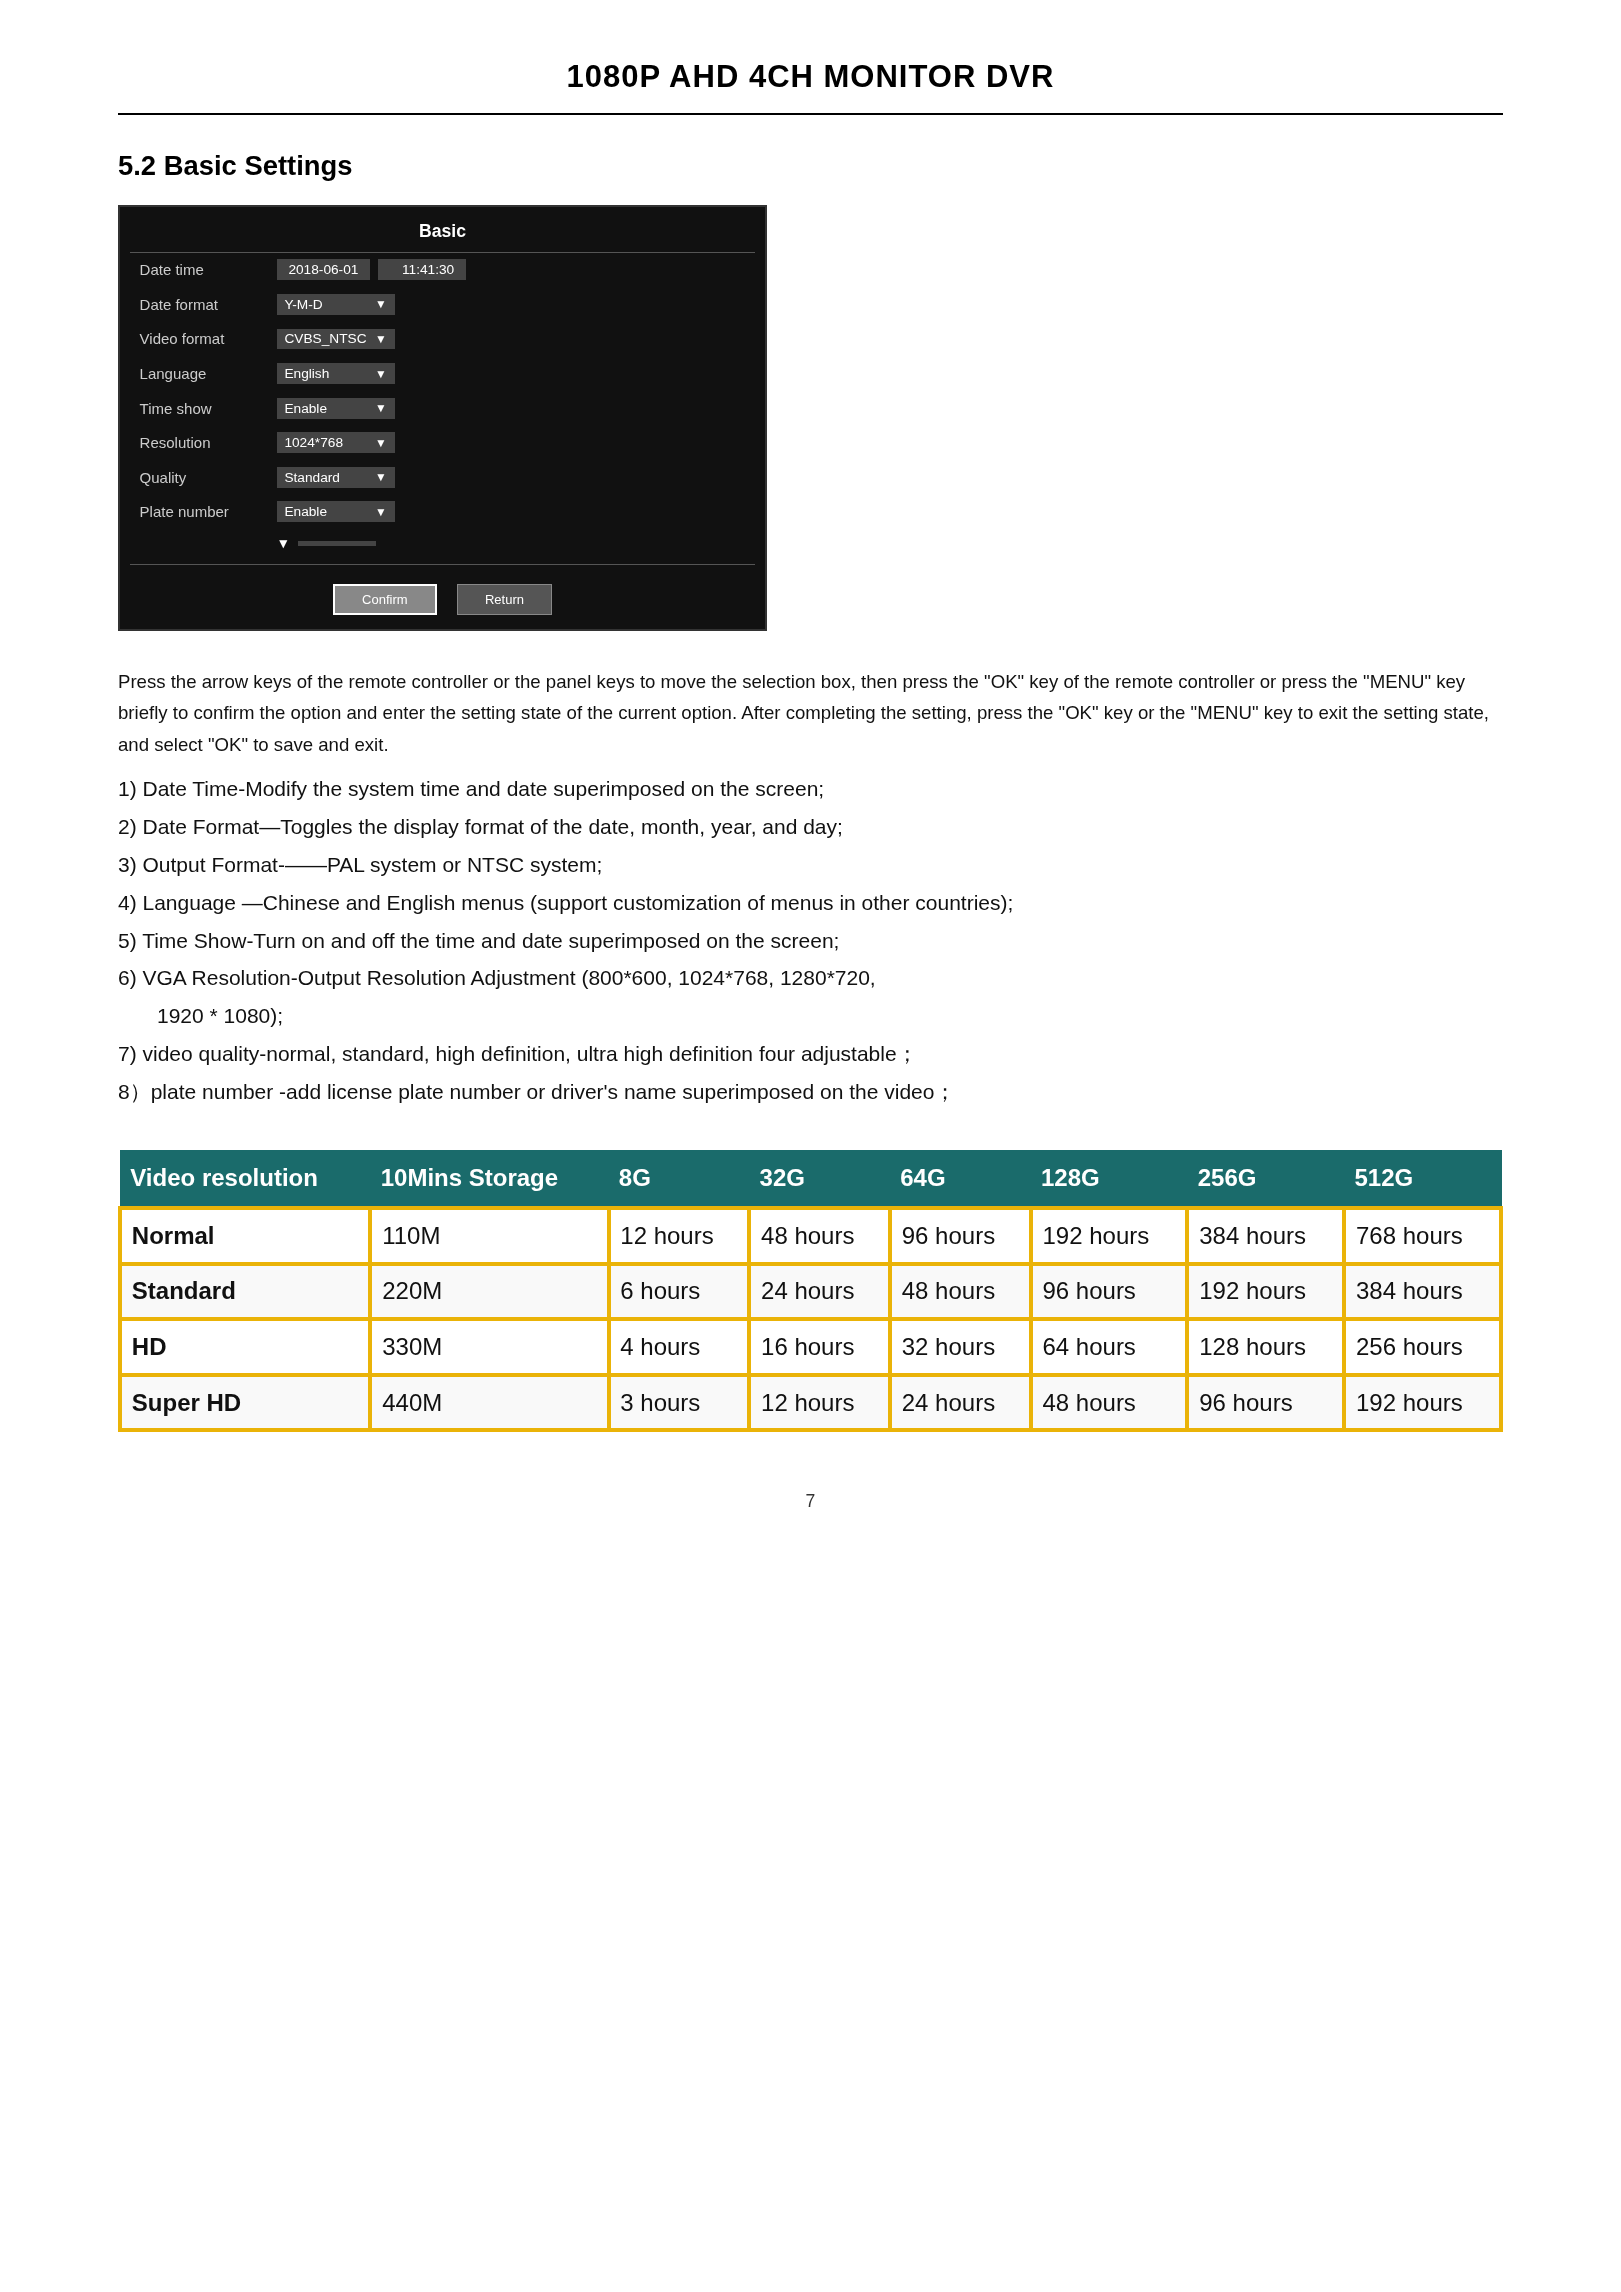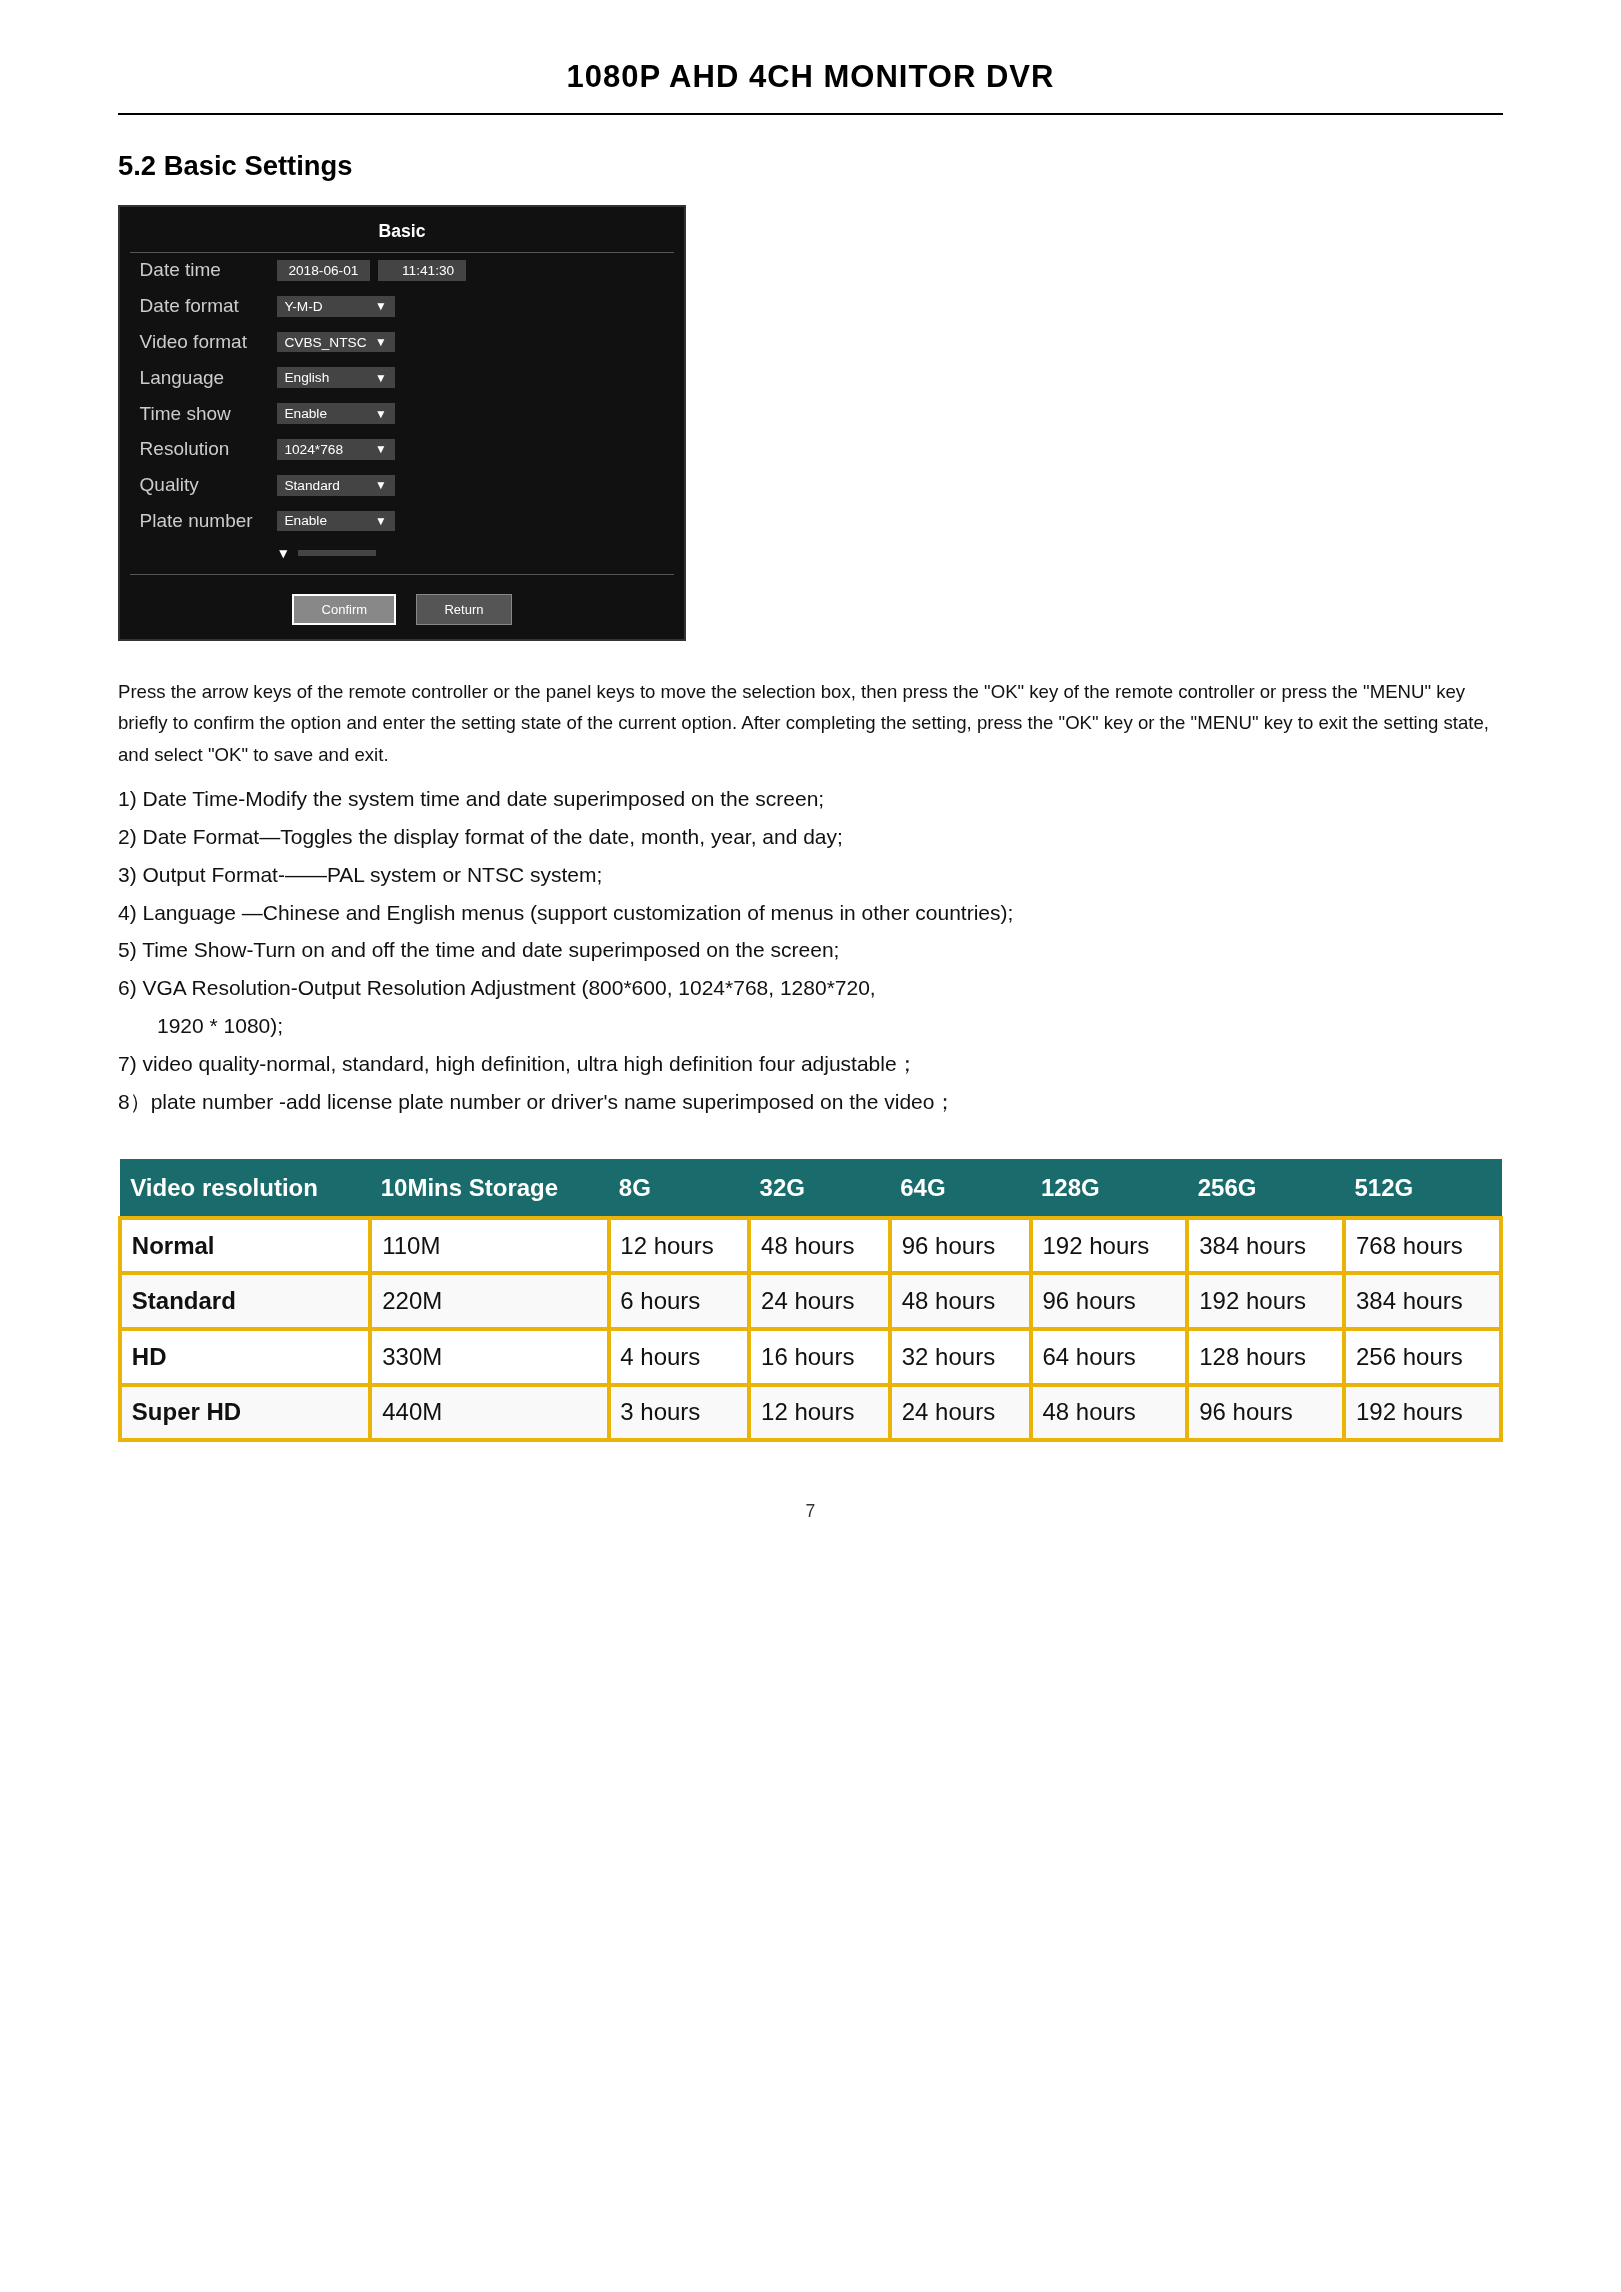--- a/index.html
+++ b/index.html
@@ -25,21 +25,21 @@
     }
     .section-title {
       font-size: 27.4px;
       font-weight: bold;
       margin-bottom: 23.5px;
     }
     
     .dvr-panel {
       background: #111;
       border: 2px solid #333;
-      width: 568px;
+      width: 649px;
       margin-bottom: 35px;
       padding: 0;
       color: #fff;
     }
     .dvr-panel-title {
       text-align: center;
       font-size: 17.6px;
       font-weight: bold;
       padding: 13.7px 0 9.8px 0;
       color: #fff;
@@ -52,21 +52,21 @@
     }
     .dvr-row {
       display: flex;
       align-items: center;
       padding: 6.9px 19.6px;
       font-size: 14.7px;
     }
     .dvr-row-label {
       width: 137px;
       color: #ccc;
-      font-size: 19px;
+      font-size: 15px;
     }
     .dvr-row-value {
       display: flex;
       align-items: center;
       gap: 7.8px;
     }
     .dvr-date-box {
       background: #444;
       color: #fff;
       padding: 2.9px 11.8px;

